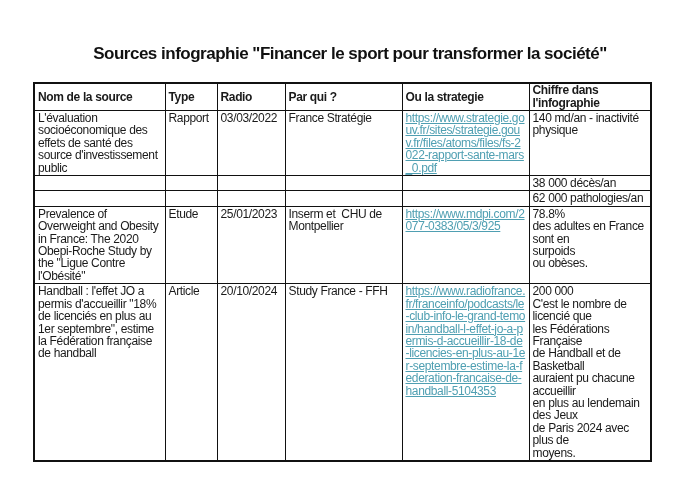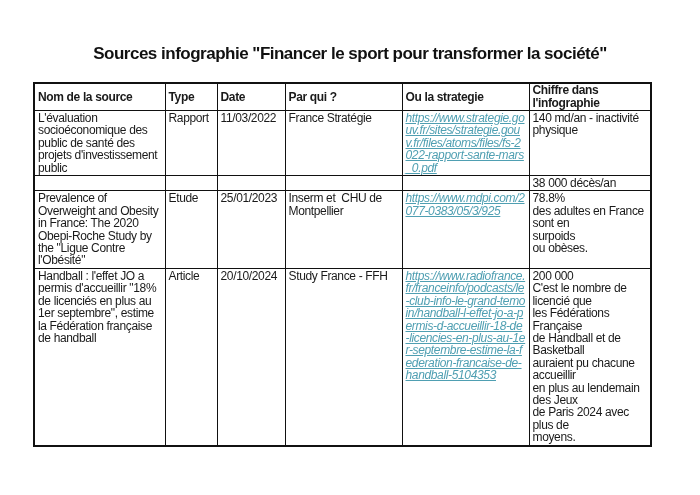--- a/index.html
+++ b/index.html
@@ -50,21 +50,20 @@
   tr.r-header{height:14px;}
   tr.r-main1{height:50px;}
   tr.r-thin{height:14px;margin-top:40px;}
   tr.r-main2{height:50px;padding-left:38px;}
   tr.r-main3{height:128px;}
   a.src-link{
     color:var(--link-color,#4f9fb2);
     text-decoration:underline;
     word-break:break-all;
     cursor:pointer;
-    font-style:italic;
   }
 </style>
 </head>
 <body>
 
 <div class="page">
 
   <h1 class="doc-title">Sources infographie "Financer le sport pour transformer la société"</h1>
 
   <table class="sources">
@@ -73,42 +72,50 @@
       <col style="width:52px">
       <col style="width:68px">
       <col style="width:117px">
       <col style="width:127px">
       <col style="width:122px">
     </colgroup>
     <thead>
       <tr class="r-header">
         <th>Nom de la source</th>
         <th>Type</th>
-        <th>Date</th>
+        <th>Radio</th>
         <th>Par qui ?</th>
         <th>Ou la strategie</th>
         <th>Chiffre dans l'infographie</th>
       </tr>
     </thead>
     <tbody>
       <tr class="r-main1">
-        <td>L'évaluation socioéconomique des public de santé des projets d'investissement public</td>
+        <td>L'évaluation socioéconomique des effets de santé des source d'investissement public</td>
         <td>Rapport</td>
-        <td>11/03/2022</td>
+        <td>03/03/2022</td>
         <td>France Stratégie</td>
         <td><a class="src-link">https://www.strategie.gouv.fr/sites/strategie.gouv.fr/files/atoms/files/fs-2022-rapport-sante-mars_0.pdf</a></td>
         <td>140 md/an - inactivité physique</td>
       </tr>
       <tr class="r-thin">
         <td></td>
         <td></td>
         <td></td>
         <td></td>
         <td></td>
         <td>38 000 décès/an</td>
+      </tr>
+      <tr class="r-thin">
+        <td></td>
+        <td></td>
+        <td></td>
+        <td></td>
+        <td></td>
+        <td>62 000 pathologies/an</td>
       </tr>
       <tr class="r-main2">
         <td>Prevalence of Overweight and Obesity in France: The 2020 Obepi-Roche Study by the "Ligue Contre l'Obésité"</td>
         <td>Etude</td>
         <td>25/01/2023</td>
         <td>Inserm et  CHU de Montpellier</td>
         <td><a class="src-link">https://www.mdpi.com/2077-0383/05/3/925</a></td>
         <td>78.8%
 des adultes en France sont en
 surpoids

